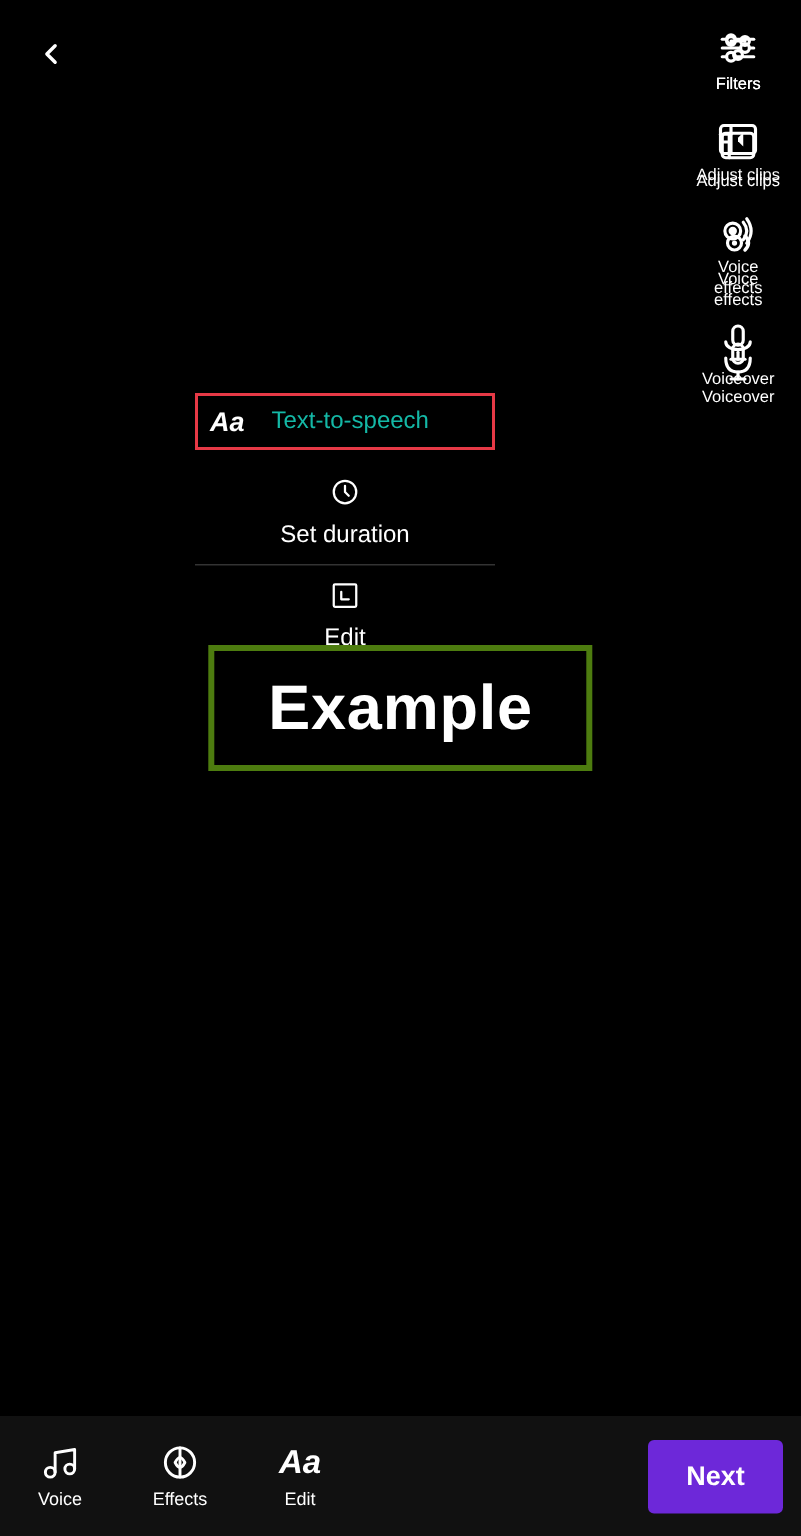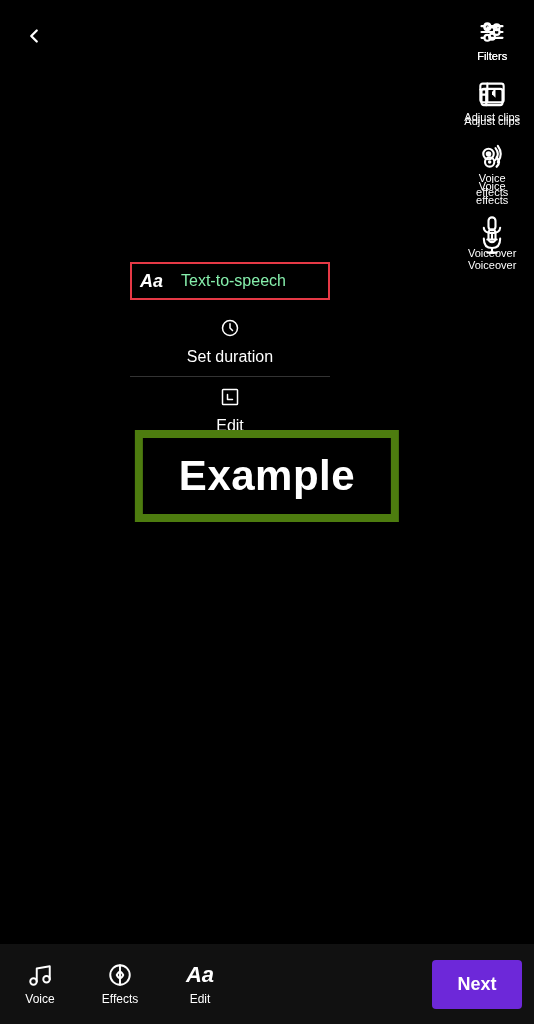--- a/index.html
+++ b/index.html
@@ -130,31 +130,31 @@
       color: #fff;
       font-size: 18px;
       font-weight: bold;
       font-style: italic;
       display: flex;
       align-items: center;
       padding: 6px 8px;
     }
     .tts-item .menu-text {
       font-size: 16px;
-      color: #86efac;
+      color: #14b8a6;
       font-weight: 400;
     }
 
     
     .example-box {
       position: absolute;
       top: 430px;
       left: 50%;
       transform: translateX(-50%);
-      border: 8px solid #4d7c0f;
+      border: 4px solid #4d7c0f;
       padding: 14px 36px;
       display: flex;
       align-items: flex-start;
       justify-content: center;
     }
     .example-text {
       font-size: 42px;
       font-weight: 700;
       color: #fff;
       letter-spacing: 0.5px;

